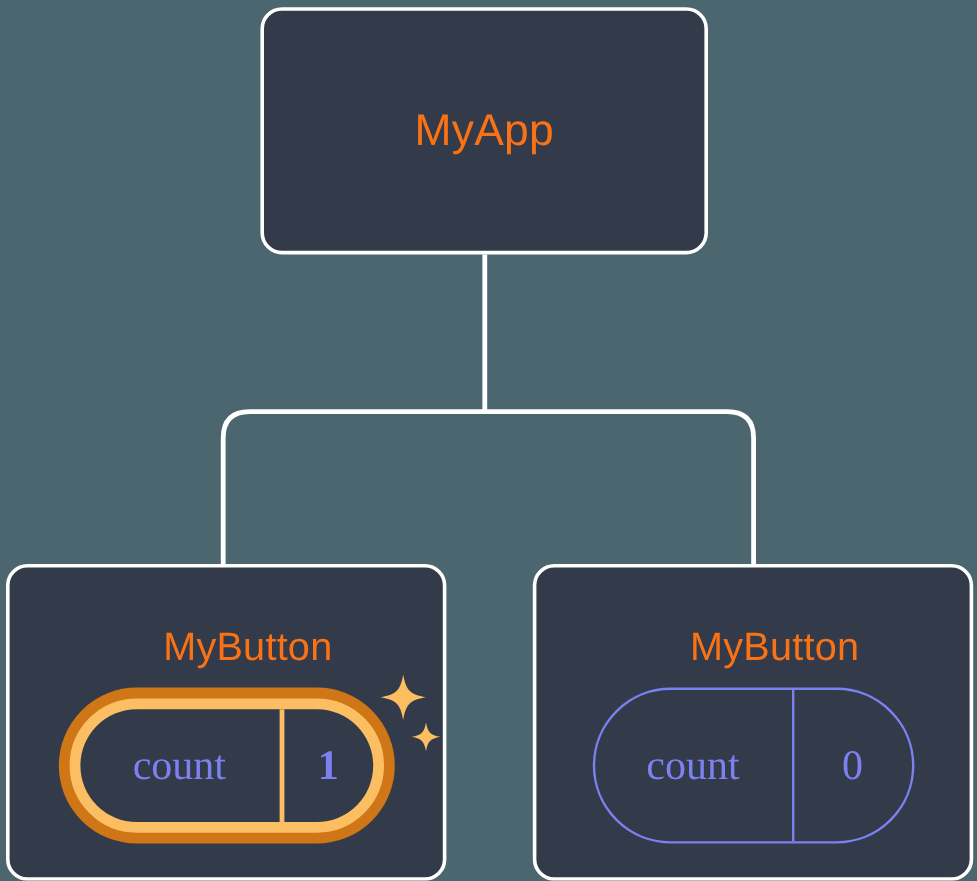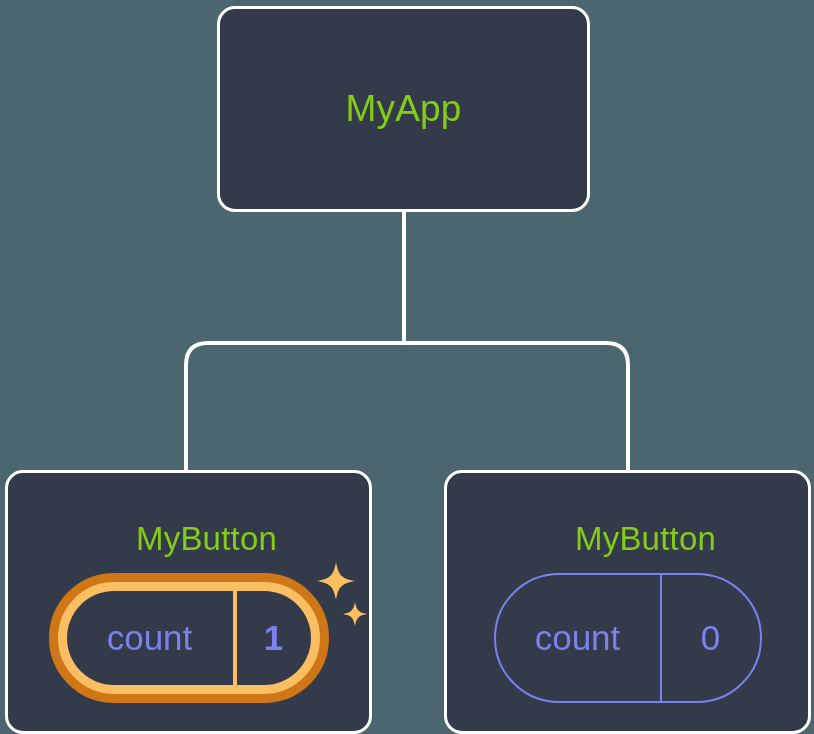--- a/index.html
+++ b/index.html
@@ -48,21 +48,21 @@
     width: 367px;
     height: 264px;
   }
   #node-btn-right {
     left: 444px;
     top: 470px;
     width: 367px;
     height: 264px;
   }
   .node-title {
-    color: #84cc16;
+    color: #f97316;
     font-size: 37px;
     font-weight: 400;
     letter-spacing: 0.2px;
     text-align: center;
     white-space: nowrap;
   }
   .child-title {
     position: absolute;
     left: 0;
     right: 0;
@@ -70,20 +70,21 @@
     font-size: 33px;
     margin-left: 36px;
   }
   .pill-wrap {
     position: absolute;
     top: 100px;
     left: 0;
     right: 0;
     display: flex;
     justify-content: center;
+    font-family: Liberation Serif, serif;
   }
   .pill {
     position: relative;
     box-sizing: border-box;
     display: flex;
     align-items: stretch;
     height: 130px;
   }
   
   .pill.highlight {

